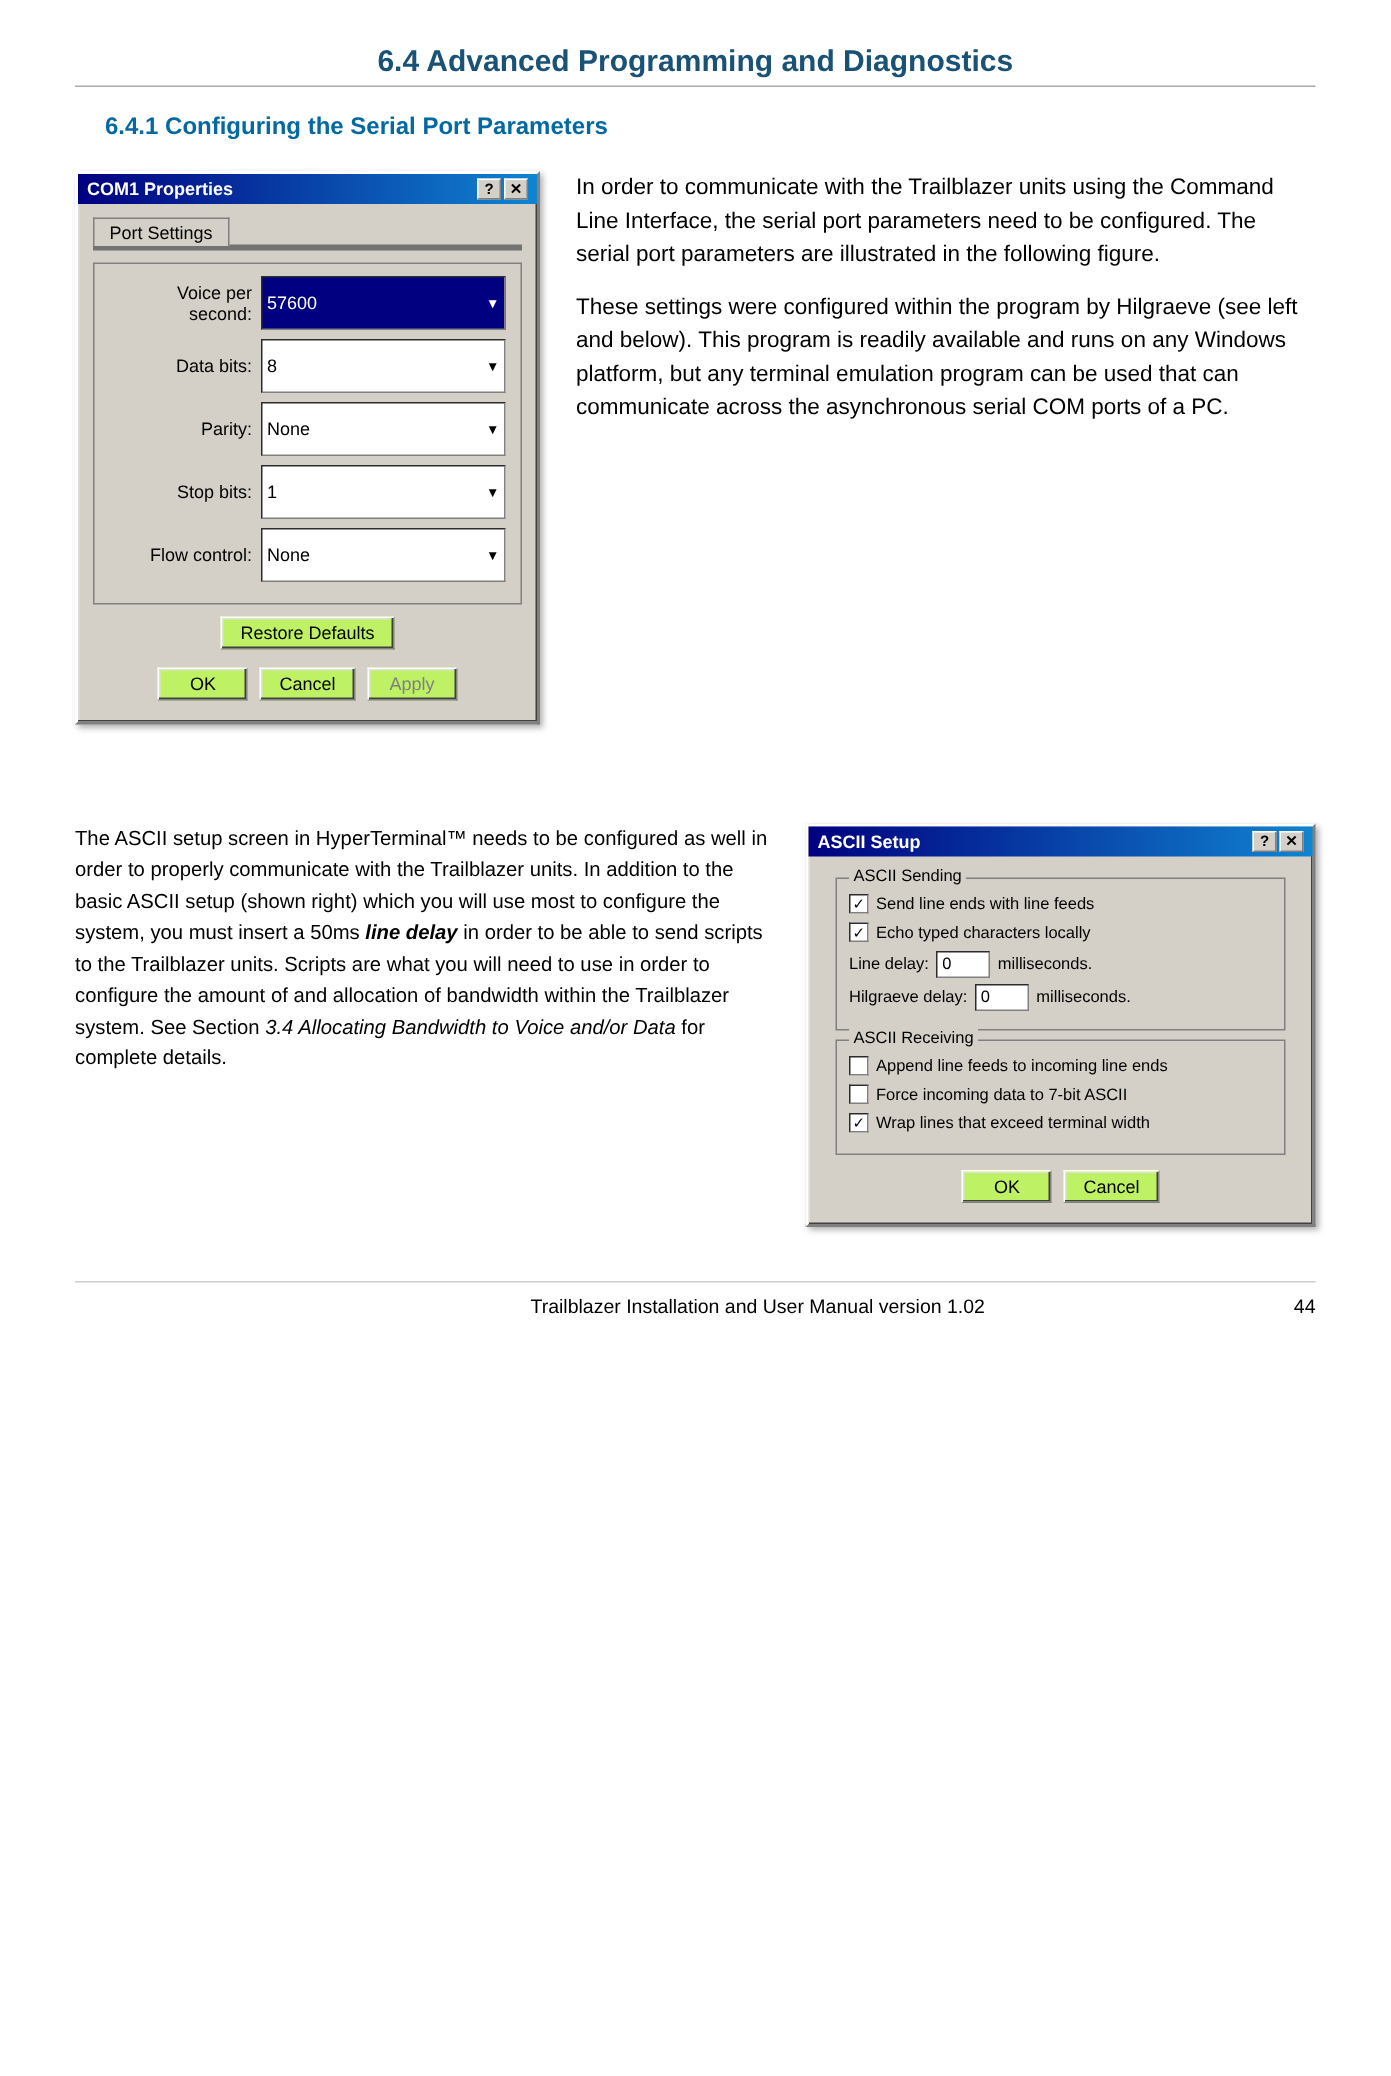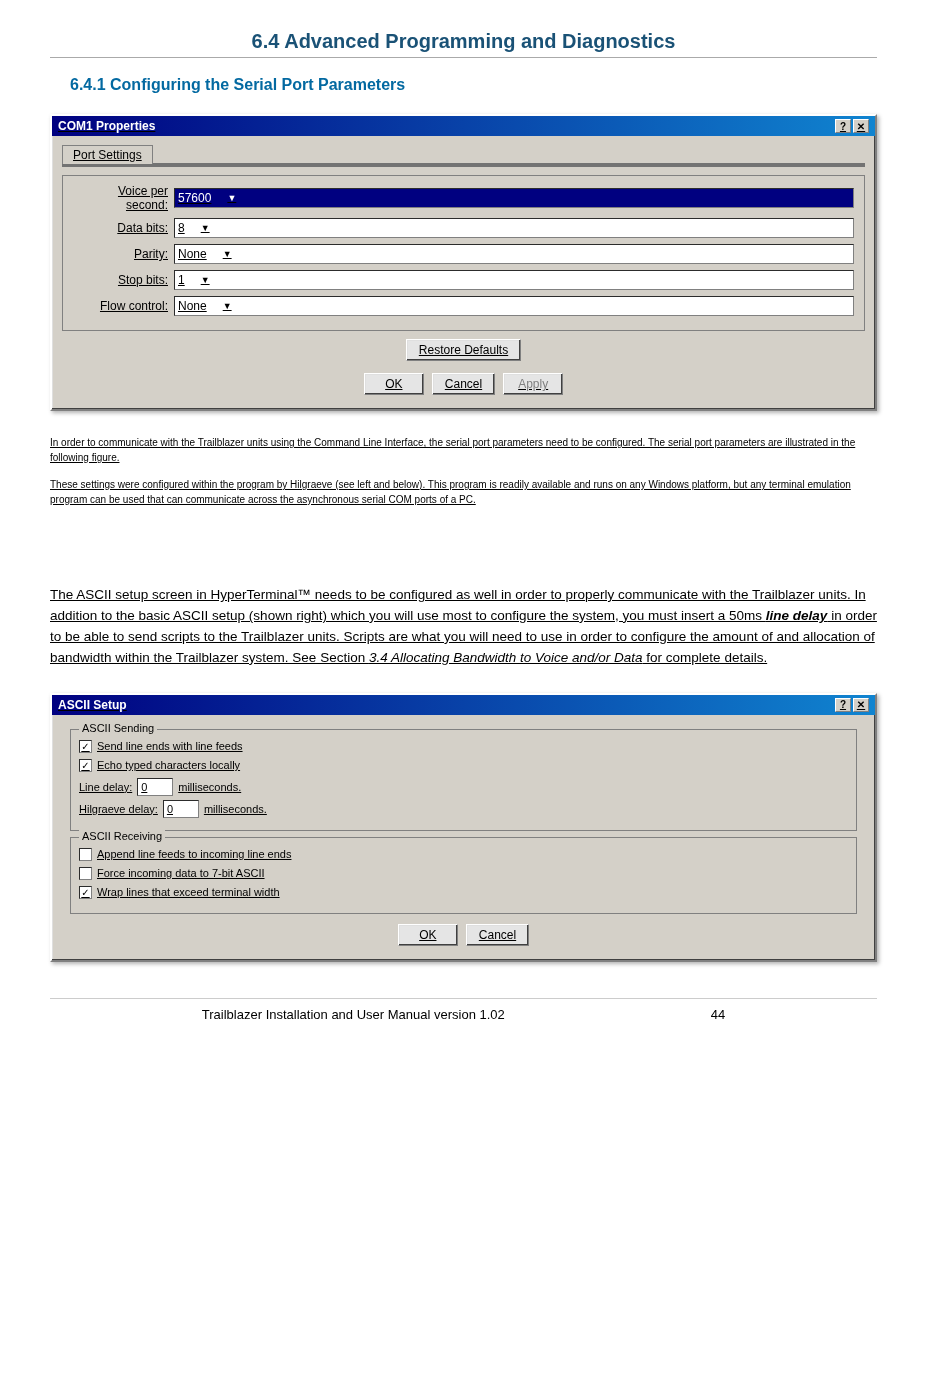--- a/index.html
+++ b/index.html
@@ -26,24 +26,23 @@
     h2 {
       font-size: 16px;
       font-weight: bold;
       color: #0369a1;
       margin-bottom: 20px;
       margin-left: 20px;
     }
 
     .section-block {
       display: flex;
-      flex-direction: column;
+      flex-direction: row;
       gap: 24px;
       margin-bottom: 36px;
-      text-decoration: underline;
     }
 
     .dialog-box {
       background: #d4d0c8;
       border: 2px solid #808080;
       border-top-color: #ffffff;
       border-left-color: #ffffff;
       box-shadow: inset -1px -1px #404040, inset 1px 1px #dfdfdf, 2px 2px 4px rgba(0,0,0,0.3);
       min-width: 310px;
       flex-shrink: 0;
@@ -126,43 +125,43 @@
       margin-right: 6px;
       font-size: 12px;
     }
 
     .field-input {
       flex: 1;
       background: white;
       border: 1px inset #808080;
       font-size: 12px;
       padding: 1px 3px;
-      height: 20px;
-      display: flex;
-      align-items: center;
-      justify-content: flex-start;
+      height: 36px;
+      display: flex;
+      align-items: center;
+      justify-content: space-between;
       gap: 16px;
     }
 
     .field-input.selected {
       background: #000080;
       color: white;
     }
 
     .dropdown-arrow {
       font-size: 9px;
       color: #000;
     }
 
     .field-input.selected .dropdown-arrow {
       color: white;
     }
 
     .win-button {
-      background: #e5e5e5;
+      background: #bef264;
       border: 1px solid #808080;
       border-top-color: #ffffff;
       border-left-color: #ffffff;
       box-shadow: inset -1px -1px #404040, inset 1px 1px #dfdfdf;
       font-size: 12px;
       padding: 3px 12px;
       cursor: pointer;
       min-width: 60px;
       text-align: center;
     }
@@ -179,21 +178,21 @@
 
     .dialog-buttons {
       display: flex;
       justify-content: center;
       gap: 8px;
       padding: 4px 0;
     }
 
     .text-content {
       flex: 1;
-      font-size: 10px;
+      font-size: 15px;
       line-height: 1.5;
     }
 
     .text-content p {
       margin-bottom: 12px;
     }
 
     .spacer {
       height: 30px;
     }
@@ -258,21 +257,21 @@
       border: 1px inset #808080;
       width: 36px;
       height: 18px;
       font-size: 11px;
       padding: 1px 3px;
       display: flex;
       align-items: center;
     }
 
     .footer {
-      text-align: center;
+      text-align: right;
       margin-top: 23px;
       font-size: 13px;
       color: #000;
       border-top: 1px solid #ccc;
       padding-top: 8px;
     }
 
     .left-text {
       flex: 1;
       font-size: 13.5px;

